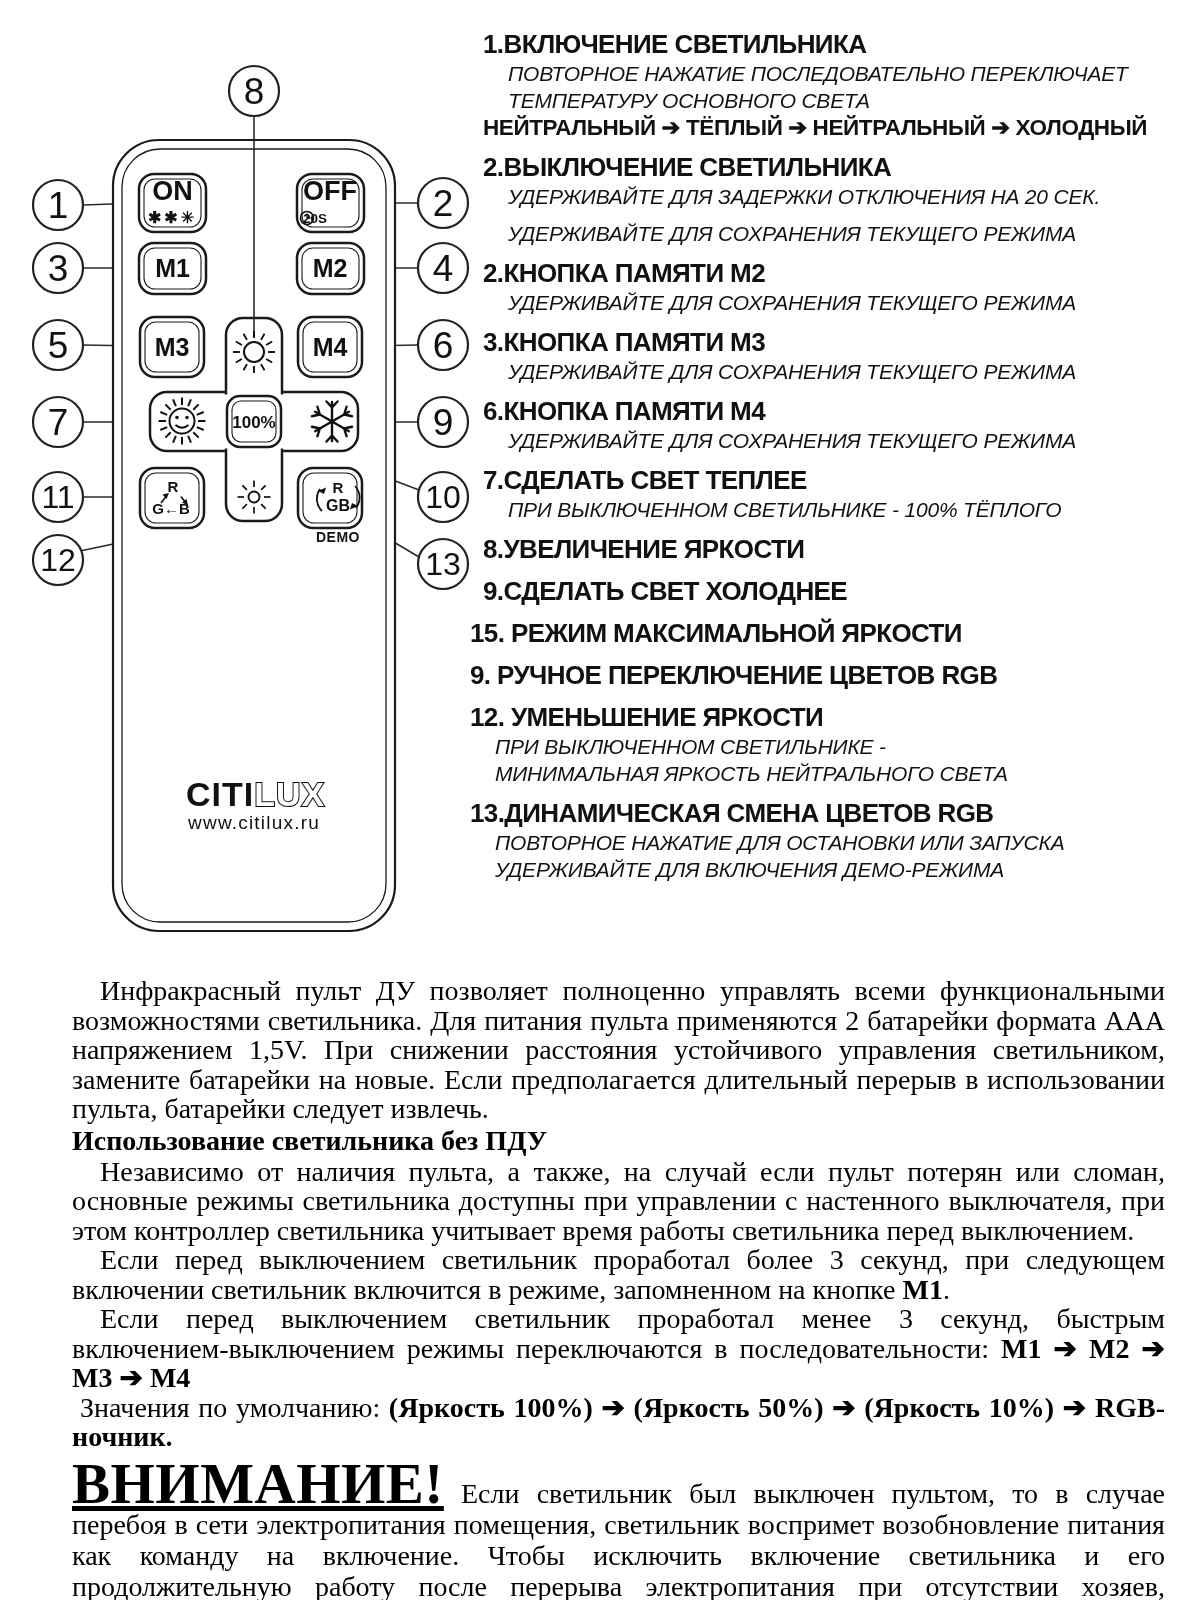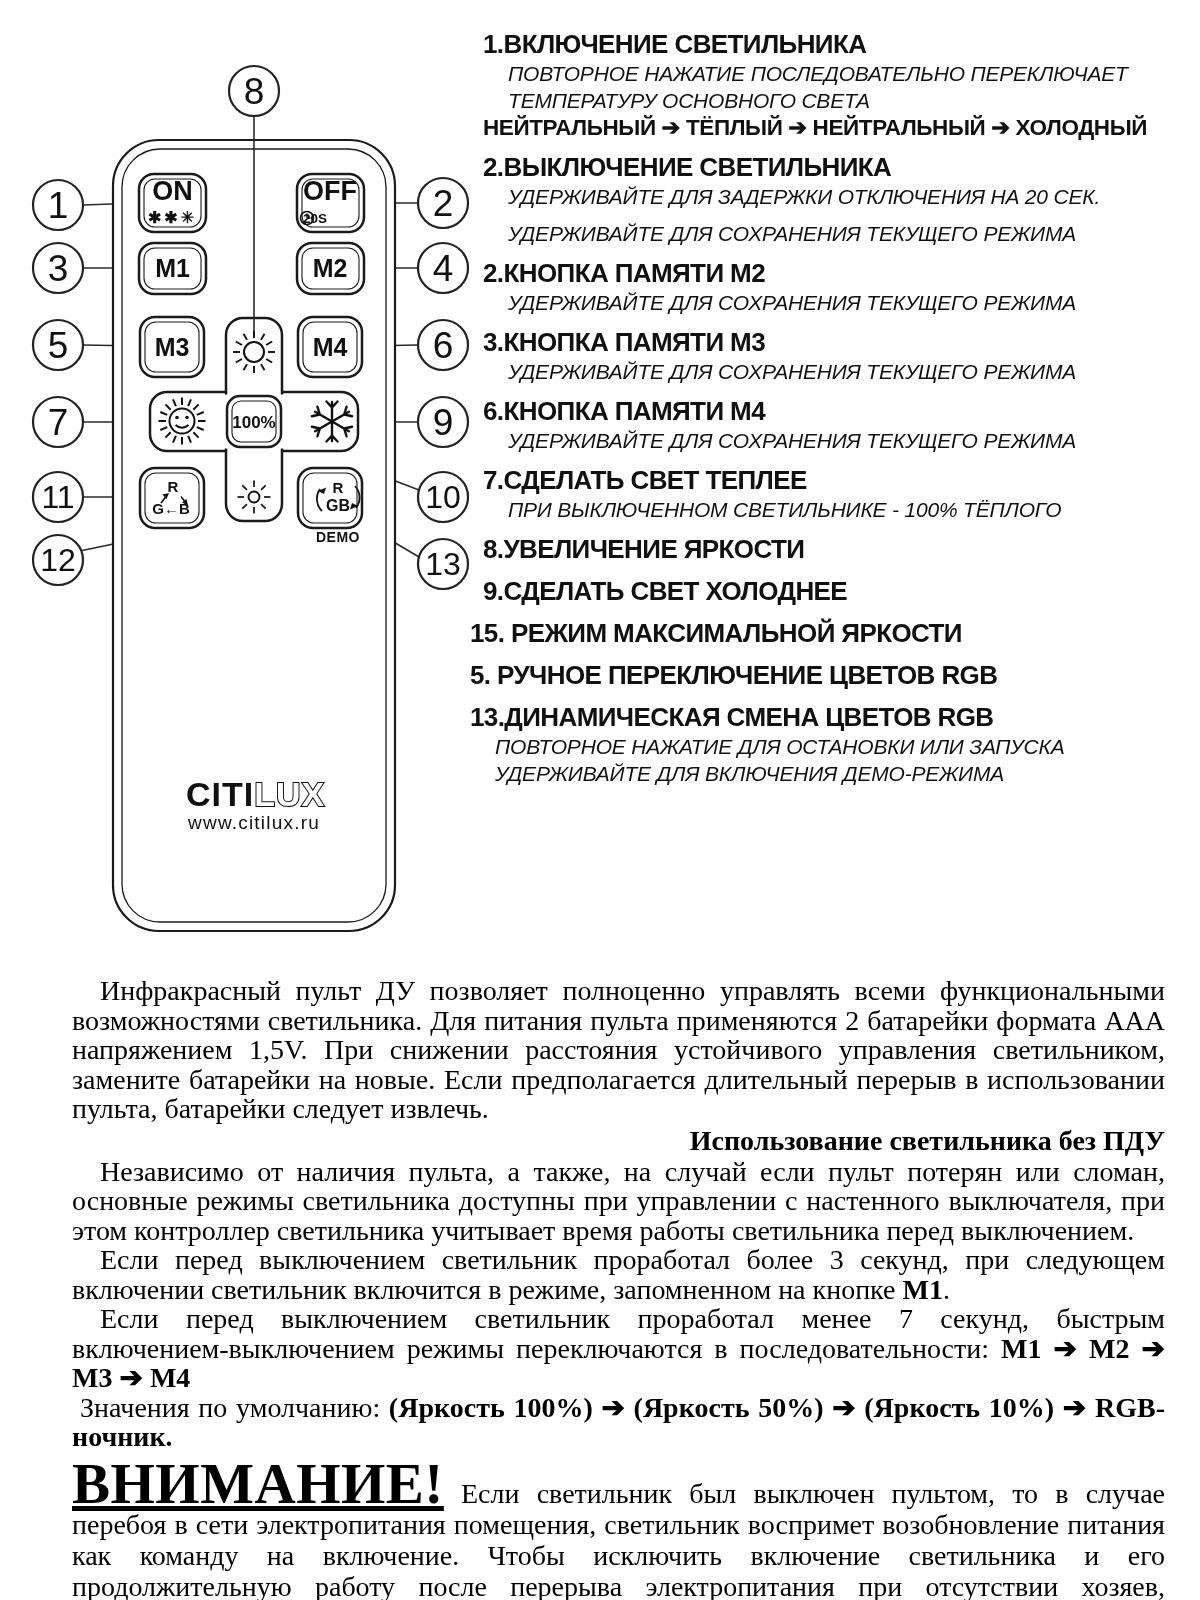--- a/index.html
+++ b/index.html
@@ -21,21 +21,21 @@
   .lg-item{margin-bottom:10px;}
   .lg-title{font:700 26px/32px "Liberation Sans",sans-serif;letter-spacing:-0.6px;}
   .lg-sub{font:italic 400 21px/27px "Liberation Sans",sans-serif;letter-spacing:-0.2px;padding-left:25px;}
   .lg-bold{font:700 22.5px/27px "Liberation Sans",sans-serif;letter-spacing:-0.4px;}
   .hang{margin-left:-13px;}
   
   .bottom{position:absolute;left:0;top:962px;width:1200px;box-sizing:border-box;
           padding:14px 35px 0 72px;color:#000;}
   .bp{font:400 28px/29.5px "Liberation Serif",serif;text-align:justify;margin:0;}
   .bp-indent{text-indent:28px;}
-  .bh{font:700 28px/31px "Liberation Serif",serif;text-align:right;margin:1px 0;}
+  .bh{font:700 28px/31px "Liberation Serif",serif;text-align:left;margin:1px 0;}
   .p5{text-indent:8px;}
   .bb{font-weight:700;}
   .attn{margin-top:16px;line-height:31px;}
   .attn-word{font-weight:700;font-size:57px;text-decoration:underline;letter-spacing:0.5px;}
 </style>
 </head>
 <body>
 
 <div class="page">
 
@@ -302,32 +302,37 @@
     <div class="lg-item">
       <div class="lg-title">8.УВЕЛИЧЕНИЕ ЯРКОСТИ</div>
     </div>
     <div class="lg-item">
       <div class="lg-title">9.СДЕЛАТЬ СВЕТ ХОЛОДНЕЕ</div>
     </div>
     <div class="lg-item hang">
       <div class="lg-title">15. РЕЖИМ МАКСИМАЛЬНОЙ ЯРКОСТИ</div>
     </div>
     <div class="lg-item hang">
-      <div class="lg-title">5. РУЧНОЕ ПЕРЕКЛЮЧЕНИЕ ЦВЕТОВ RGB</div>
+      <div class="lg-title">9. РУЧНОЕ ПЕРЕКЛЮЧЕНИЕ ЦВЕТОВ RGB</div>
+    </div>
+    <div class="lg-item hang">
+      <div class="lg-title">12. УМЕНЬШЕНИЕ ЯРКОСТИ</div>
+      <div class="lg-sub">ПРИ ВЫКЛЮЧЕННОМ СВЕТИЛЬНИКЕ -</div>
+      <div class="lg-sub">МИНИМАЛЬНАЯ ЯРКОСТЬ НЕЙТРАЛЬНОГО СВЕТА</div>
     </div>
     <div class="lg-item hang">
       <div class="lg-title">13.ДИНАМИЧЕСКАЯ СМЕНА ЦВЕТОВ RGB</div>
       <div class="lg-sub">ПОВТОРНОЕ НАЖАТИЕ ДЛЯ ОСТАНОВКИ ИЛИ ЗАПУСКА</div>
       <div class="lg-sub">УДЕРЖИВАЙТЕ ДЛЯ ВКЛЮЧЕНИЯ ДЕМО-РЕЖИМА</div>
     </div>
   </div>
 
   <div class="bottom">
     <p class="bp bp-indent">Инфракрасный пульт ДУ позволяет полноценно управлять всеми функциональными возможностями светильника. Для питания пульта применяются 2 батарейки формата ААА напряжением 1,5V. При снижении расстояния устойчивого управления светильником, замените батарейки на новые. Если предполагается длительный перерыв в использовании пульта, батарейки следует извлечь.</p>
     <p class="bh">Использование светильника без ПДУ</p>
     <p class="bp bp-indent">Независимо от наличия пульта, а также, на случай если пульт потерян или сломан, основные режимы светильника доступны при управлении с настенного выключателя, при этом контроллер светильника учитывает время работы светильника перед выключением.</p>
     <p class="bp bp-indent"><span>Если перед выключением светильник проработал более 3 секунд, при следующем включении светильник включится в режиме, запомненном на кнопке </span><span class="bb">М1</span><span>.</span></p>
-    <p class="bp bp-indent"><span>Если перед выключением светильник проработал менее 7 секунд, быстрым включением-выключением режимы переключаются в последовательности: </span><span class="bb">М1 ➔ М2 ➔ М3 ➔ М4</span></p>
+    <p class="bp bp-indent"><span>Если перед выключением светильник проработал менее 3 секунд, быстрым включением-выключением режимы переключаются в последовательности: </span><span class="bb">М1 ➔ М2 ➔ М3 ➔ М4</span></p>
     <p class="bp p5"><span>Значения по умолчанию: </span><span class="bb">(Яркость 100%) ➔ (Яркость 50%) ➔ (Яркость 10%) ➔ RGB-ночник.</span></p>
     <p class="bp attn"><span class="attn-word">ВНИМАНИЕ!</span><span> Если светильник был выключен пультом, то в случае перебоя в сети электропитания помещения, светильник воспримет возобновление питания как команду на включение. Чтобы исключить включение светильника и его продолжительную работу после перерыва электропитания при отсутствии хозяев, например - когда хозяева в отпуске, отключайте светильник настенным выключателем.</span></p>
   </div>
 
 </div>
 
 </body></html>

